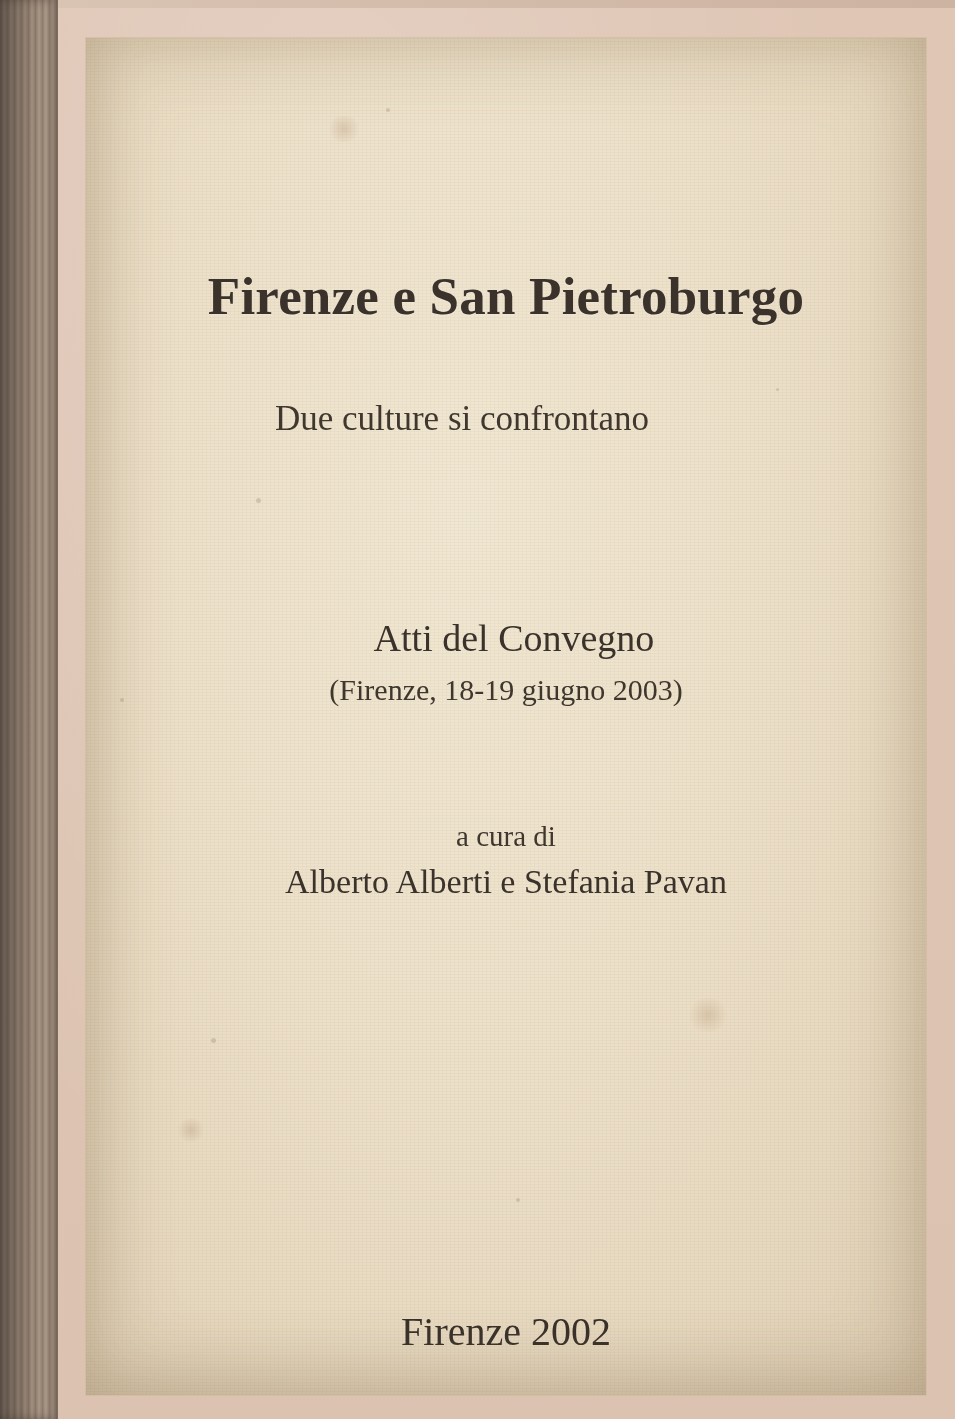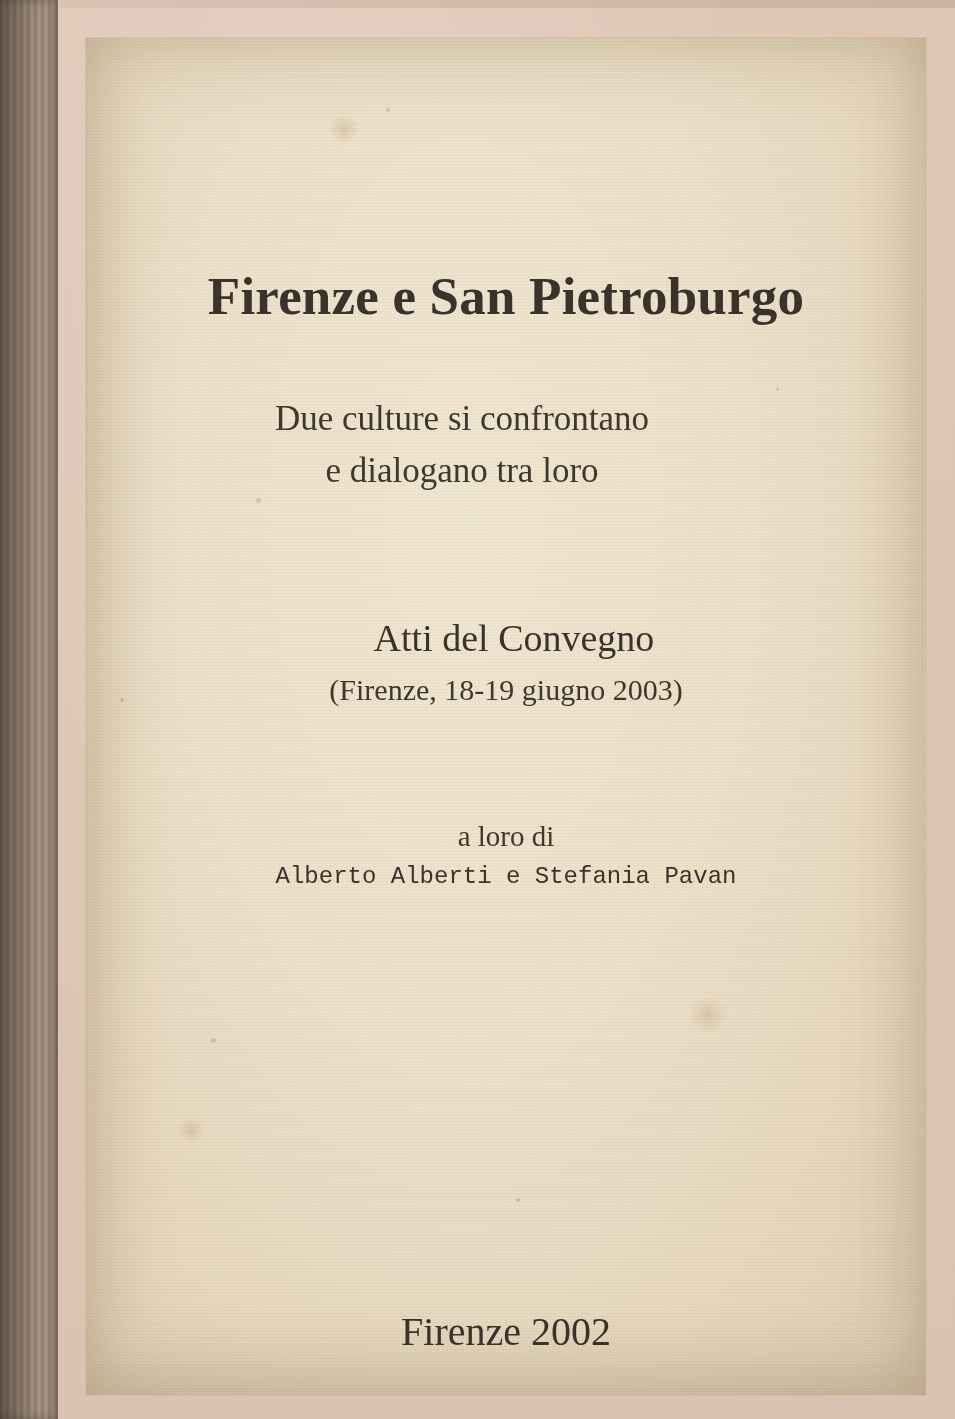--- a/index.html
+++ b/index.html
@@ -154,23 +154,22 @@
     left: 0;
     width: 840px;
     font-size: 29px;
     color: #3f372e;
   }
   .editors-names {
     position: absolute;
     top: 825px;
     left: 0;
     width: 840px;
-    font-size: 24px;
-    color: #3a322b;
-    font-family: Liberation Mono, monospace;
+    font-size: 34px;
+    color: #3a322b;
   }
 
   .imprint {
     position: absolute;
     top: 1270px;
     left: 0;
     width: 840px;
     font-size: 40px;
     color: #3a322b;
   }
@@ -206,27 +205,26 @@
       <div class="speck" style="left:34px; top:660px; width:4px; height:4px;"></div>
       <div class="speck" style="left:125px; top:1000px; width:5px; height:5px;"></div>
       <div class="speck" style="left:430px; top:1160px; width:4px; height:4px;"></div>
       <div class="speck" style="left:690px; top:350px; width:3px; height:3px;"></div>
 
       <div class="text-stack">
         <div class="main-title">Firenze e San Pietroburgo</div>
 
         <div class="subtitle">
           <div>Due culture si confrontano</div>
-          <div>e dialogano tra loro</div>
         </div>
 
         <div class="proceedings">Atti del Convegno</div>
         <div class="proceedings-place">(Firenze, 18-19 giugno 2003)</div>
 
-        <div class="editors-label">a loro di</div>
+        <div class="editors-label">a cura di</div>
         <div class="editors-names">Alberto Alberti e Stefania Pavan</div>
 
         <div class="imprint">Firenze 2002</div>
       </div>
 
       <div class="edge-shadow"></div>
     </div>
   </div>
 </div>
 

